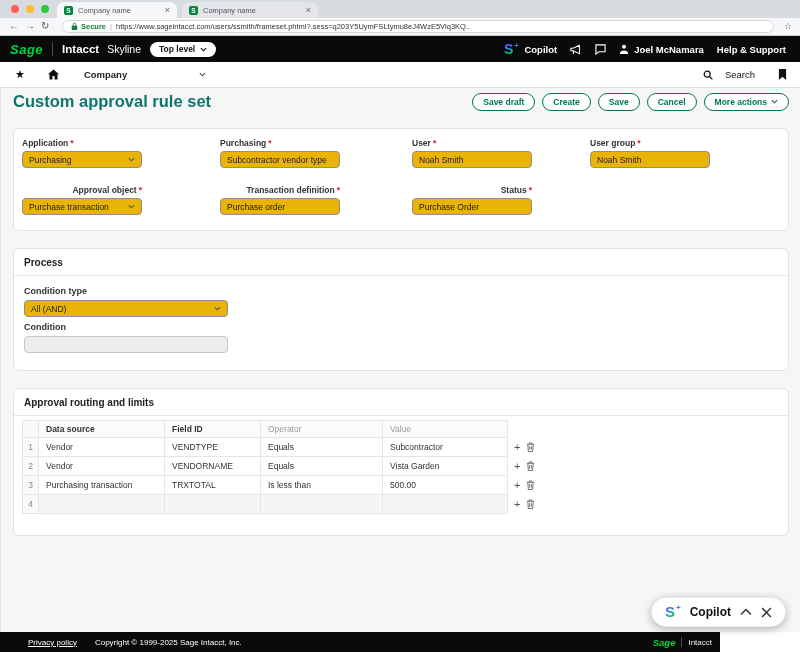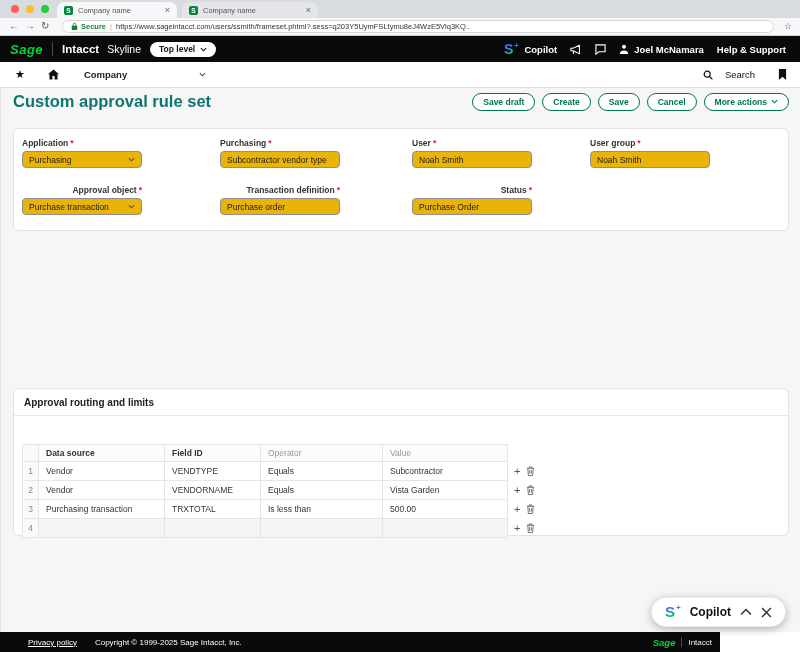--- a/index.html
+++ b/index.html
@@ -62,21 +62,21 @@
   .req { color:#d2222a; margin-left:2px; }
   .input, .select { height:17px; border:1px solid #8f8f8f; border-radius:4px; font-size:8.5px; color:#222; display:flex; align-items:center; padding:0 6px; background:#eab308; }
   .select { justify-content:space-between; }
   .input.disabled { background:#ececec; border-color:#c7c7c7; }
   .r1 { top:9px; } .r2 { top:56px;text-align:right; }
   .c1 { left:8px; } .c2 { left:206px; } .c3 { left:398px; } .c4 { left:576px; }
   .wfield { width:204px; }
   .p1 { top:37px; left:10px; } .p2 { top:73px; left:10px; }
   .p-label { font-size:9px; font-weight:600; color:#333; margin-bottom:4px; }
 
-  table.grid { position:absolute; left:8px; top:31px; border-collapse:collapse; font-size:8.5px; color:#333;margin-top:24px; }
+  table.grid { position:absolute; left:8px; top:31px; border-collapse:collapse; font-size:8.5px; color:#333; }
   .grid th, .grid td { border:1px solid #e5e5e7; padding:0 7px; height:19px; text-align:left; font-size:8.5px; white-space:nowrap; overflow:hidden; }
   .grid th { height:17px; background:#fcfcfc; font-weight:bold; color:#333; }
   .grid th.lite { font-weight:normal; color:#999; }
   .grid .numc { width:16px; text-align:center; color:#888; background:#fafafa; padding:0 3px; }
   .grid .cds { width:126px; } .grid .cfid { width:96px; } .grid .cop { width:122px; } .grid .cval { width:125px; }
   .grid td.emptyc { background:#f5f5f6; }
   .grid .cact { border:none; background:transparent; width:36px; padding:0 0 0 6px; }
   .rowact { display:flex; align-items:center; gap:6px; }
   .plus { font-size:11px; color:#555; line-height:1; }
 
@@ -270,20 +270,38 @@
         </div>
     </div>
     <div class="field r2 c3">
       <div class="f-label"><span>Status</span><span class="req">*</span></div>
       <div class="input">
           <span>Purchase Order</span>
         </div>
     </div>
   </div>
 
+  <div class="card card2">
+    <div class="card-h">Process</div>
+    <div class="field wfield p1">
+      <div class="p-label">Condition type</div>
+      <div class="select">
+        <span>All (AND)</span>
+        <svg width="7" height="5" viewBox="0 0 8 5">
+            <path d="M1 1l3 3 3-3" fill="none" stroke="#555" stroke-width="1.2"></path>
+          </svg>
+      </div>
+    </div>
+    <div class="field wfield p2">
+      <div class="p-label">Condition</div>
+      <div class="input disabled">
+          <span></span>
+        </div>
+    </div>
+  </div>
 
   <div class="card card3">
     <div class="card-h">Approval routing and limits</div>
     <table class="grid">
       <tbody>
           <tr>
         <th class="numc"></th>
         <th class="cds">Data source</th>
         <th class="cfid">Field ID</th>
         <th class="cop lite">Operator</th>

